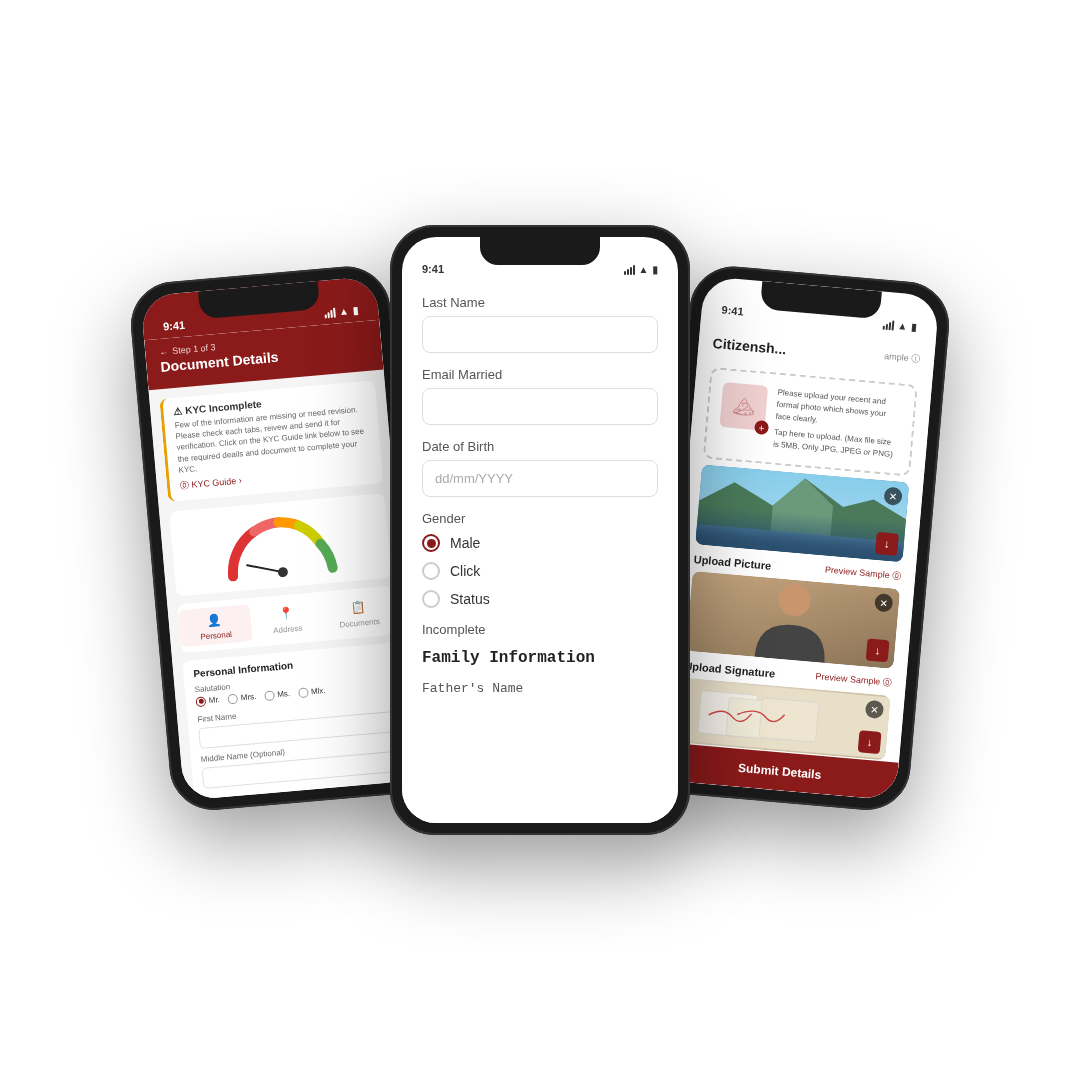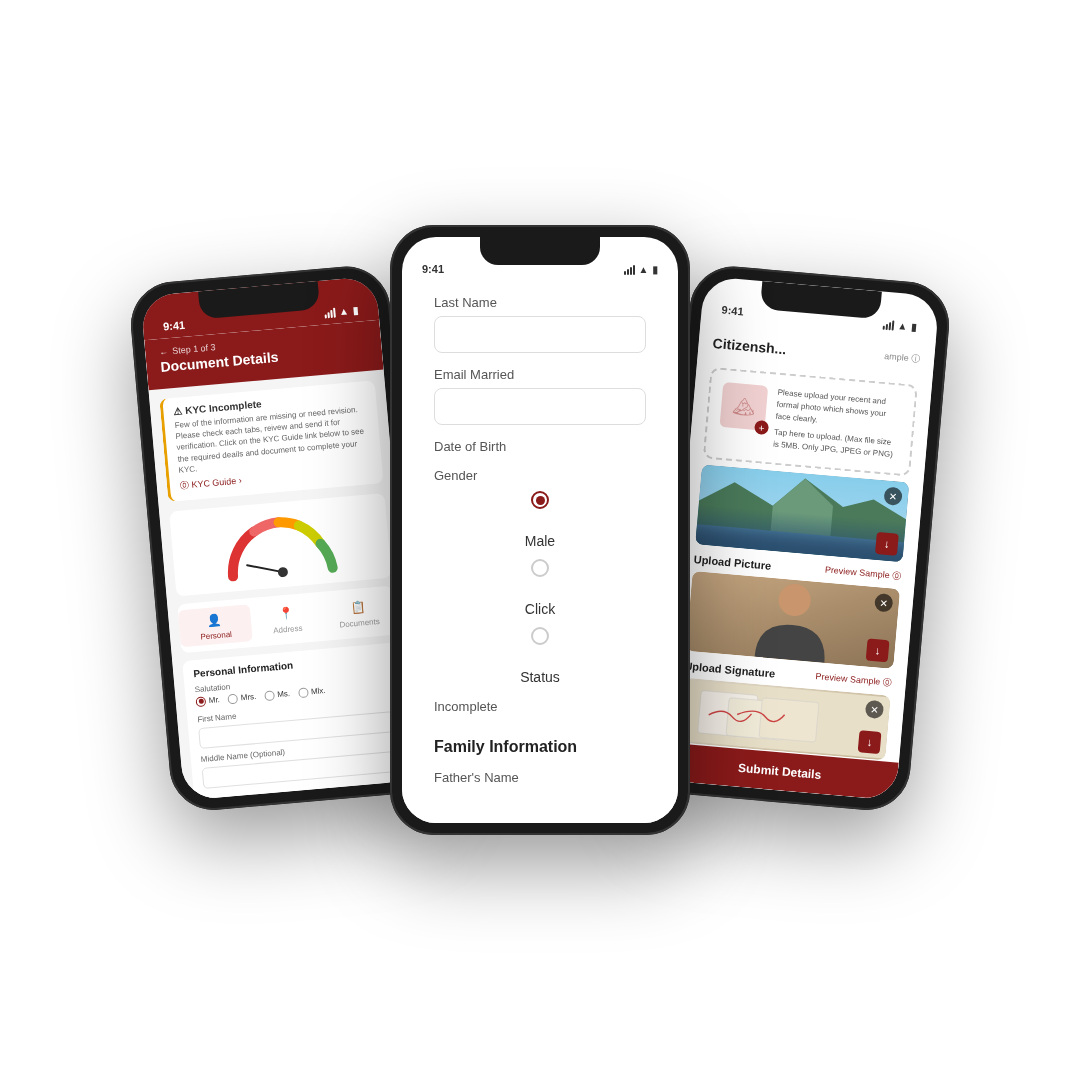--- a/index.html
+++ b/index.html
@@ -283,21 +283,21 @@
       color: #333;
       margin-bottom: 6px;
       background: white;
     }
 
     
     .center-content {
       height: calc(100% - 44px);
       overflow: hidden;
       background: white;
-      padding: 0 32px;
+      padding: 0 20px;
     }
 
     .center-form-label {
       font-size: 13px;
       color: #555;
       margin-bottom: 6px;
       margin-top: 14px;
       display: block;
     }
 
@@ -322,25 +322,24 @@
 
     .section-label {
       font-size: 13px;
       color: #555;
       margin-bottom: 8px;
     }
 
     .radio-row {
       display: flex;
       align-items: center;
-      gap: 24px;
+      gap: 10px;
       margin-bottom: 10px;
       font-size: 14px;
       color: #333;
-      flex-direction: column;
     }
 
     .radio-circle {
       width: 18px;
       height: 18px;
       border-radius: 50%;
       border: 2px solid #ccc;
       display: flex;
       align-items: center;
       justify-content: center;
@@ -368,21 +367,22 @@
       color: #888;
       display: flex;
       align-items: center;
       justify-content: space-between;
       margin-top: 6px;
       background: white;
       cursor: pointer;
     }
 
     .family-section {
-      margin-top: 24px;
+      margin-top: 12px;
+      font-family: Liberation Mono, monospace;
     }
 
     .family-title {
       font-size: 16px;
       font-weight: 700;
       color: #222;
       margin-bottom: 12px;
     }
 
     
@@ -699,20 +699,21 @@
         
         <span class="center-form-label">Last Name</span>
         <input class="center-input" type="text" style="">
 
         
         <span class="center-form-label">Email Married</span>
         <input class="center-input" type="email" style="">
 
         
         <span class="center-form-label">Date of Birth</span>
+        <input class="center-input" type="text" placeholder="dd/mm/YYYY" style="">
 
         
         <div class="gender-section">
           <div class="section-label">Gender</div>
           <div class="radio-row">
             <div class="radio-circle selected"></div>
             <span>Male</span>
           </div>
           <div class="radio-row">
             <div class="radio-circle"></div>

